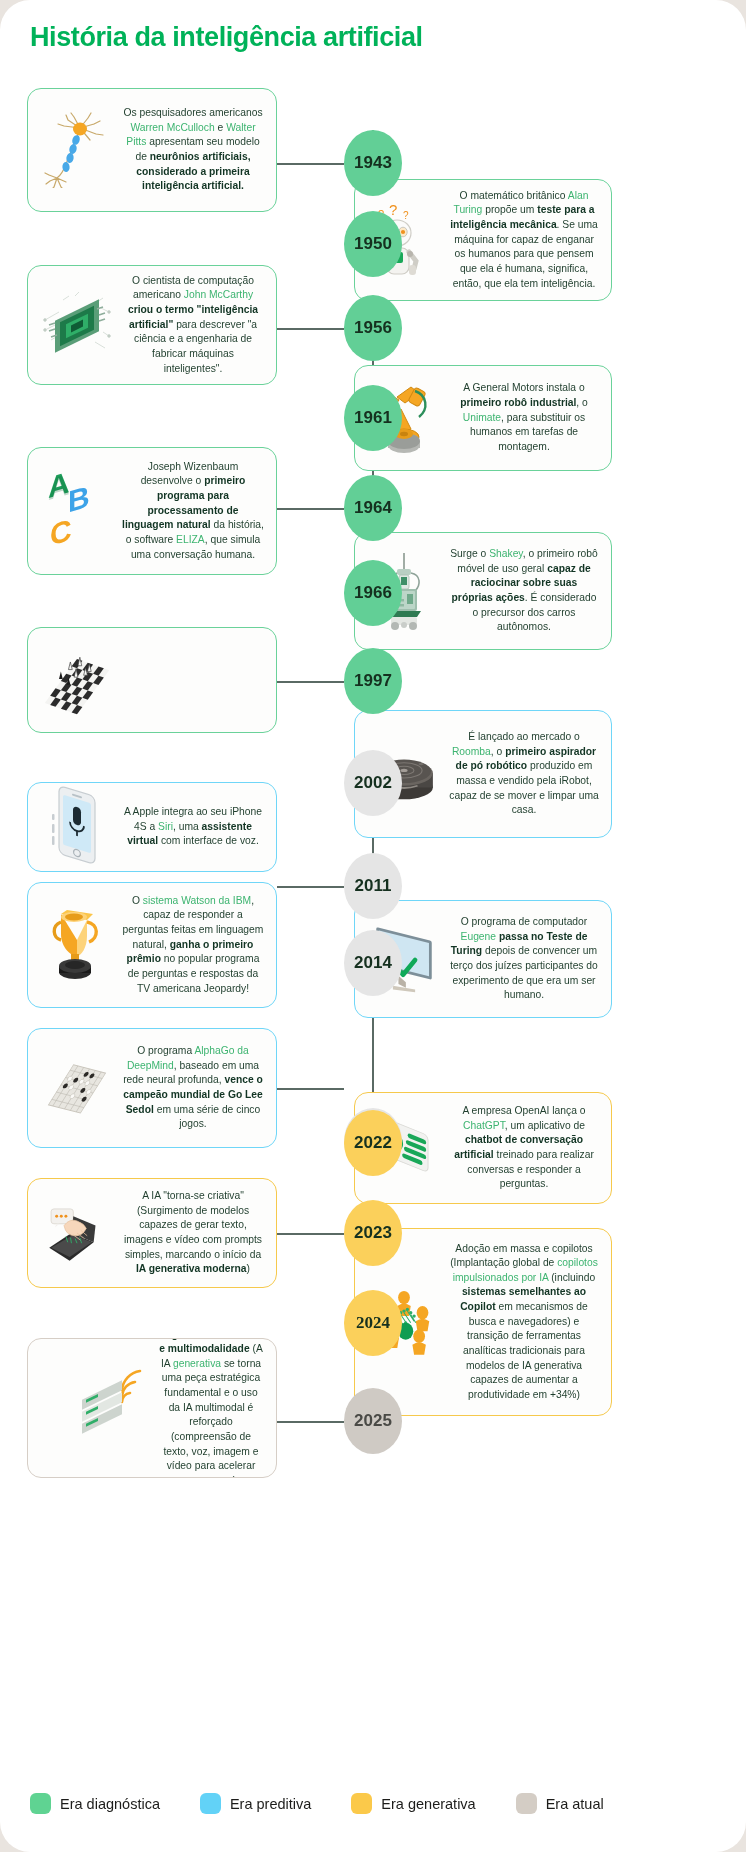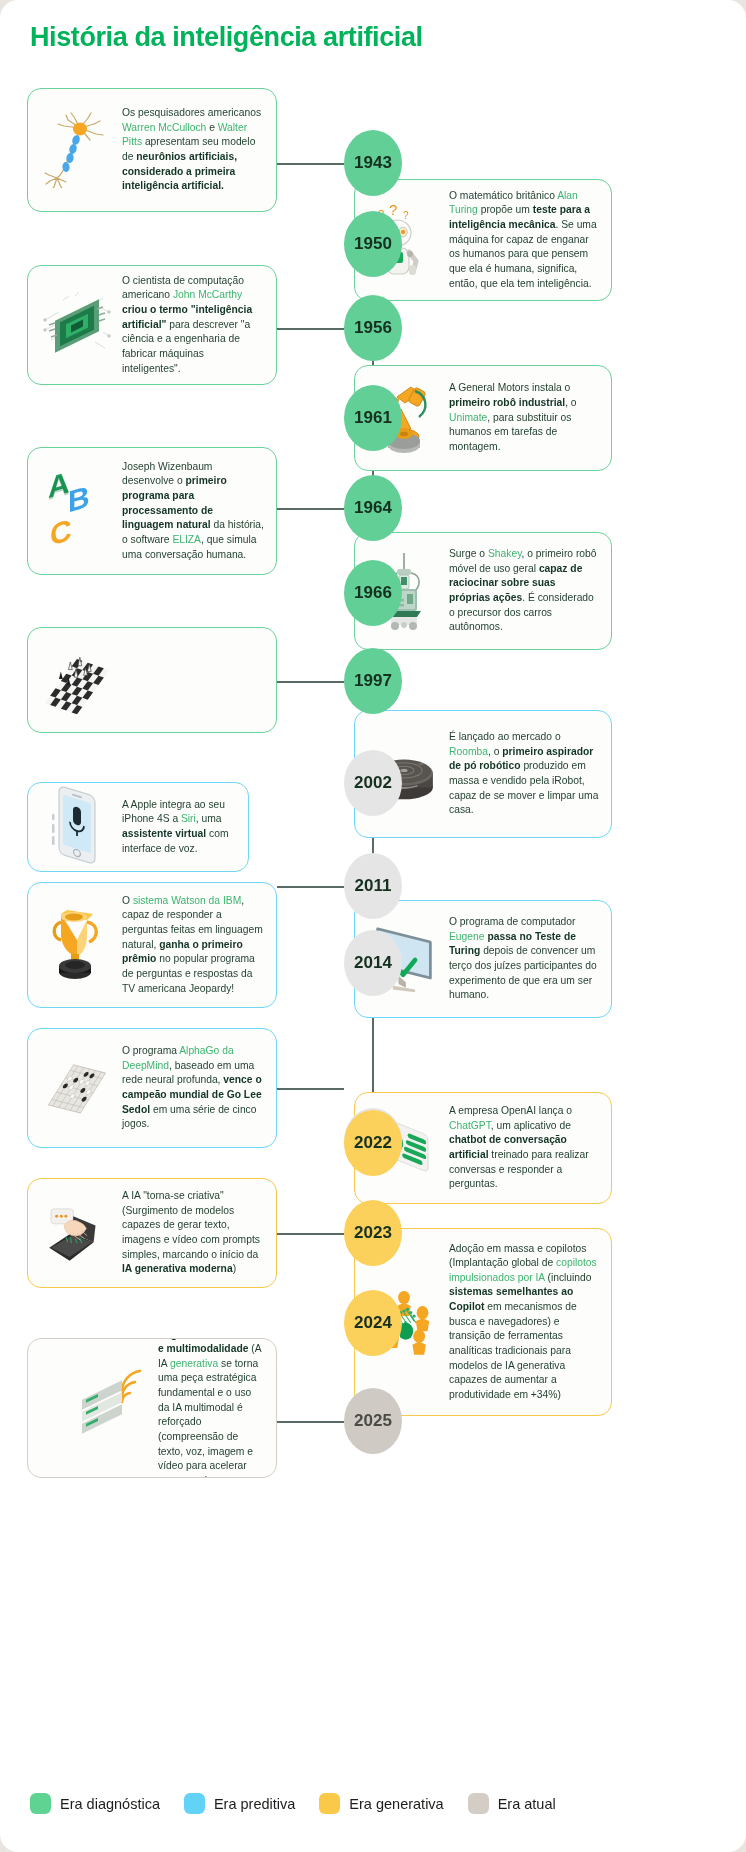--- a/index.html
+++ b/index.html
@@ -7,22 +7,23 @@
     width: 746px;
     height: 1852px;
     background: #e9e4df;
     font-family: "Liberation Sans", sans-serif;
   }
   #page {
     position: relative;
     width: 746px;
     height: 1852px;
     background: #ffffff;
-    border-radius: 18px;
+    border-radius: 30px;
     overflow: hidden;
+    text-align: center;
   }
 
   
   .title {
     position: absolute;
     left: 30px;
     top: 22px;
     font-size: 27px;
     font-weight: 700;
     color: #00b259;
@@ -109,21 +110,21 @@
   .txt b { font-weight: 700; color: #123524; }
   .txt .hl { color: #3db470; }
 
   
   .legend {
     position: absolute;
     left: 30px;
     bottom: 38px;
     display: flex;
     align-items: center;
-    gap: 24px;
+    gap: 40px;
   }
   .legend-item {
     display: flex;
     align-items: center;
     gap: 9px;
   }
   .swatch {
     width: 21px;
     height: 21px;
     border-radius: 6px;
@@ -358,21 +359,21 @@
 <ellipse cx="41" cy="29" rx="4" ry="1.8" fill="#a39d97"></ellipse>
 <circle cx="24" cy="37" r="2" fill="#cfcac5"></circle>
 <path d="M26 46 q15 5 30 0" stroke="#8e8983" stroke-width="2" fill="none"></path>
 <ellipse cx="60" cy="22" rx="3" ry="1.2" fill="#8e8983" opacity="0.5"></ellipse>
 </svg>
           </div>
           <div class="txt">É lançado ao mercado o <span class="hl">Roomba</span>, o <b>primeiro aspirador de pó robótico</b> produzido em massa e vendido pela iRobot, capaz de se mover e limpar uma casa.</div>
         </div>
       </div>
       <div class="year blue" style="top: 750px;">2002</div>
-      <div class="card blue" style="top: 782px; left: 27px; width: 222px; height: 90px;">
+      <div class="card blue" style="top: 782px; left: 27px; width: 250px; height: 90px;">
         <div class="card-inner">
           <div class="ill">
             <svg width="64" height="86" viewBox="0 0 64 86">
 <g transform="translate(32 43)">
 <g transform="skewY(17)">
 <rect x="-18" y="-36" width="36" height="68" rx="6" fill="#eceff1" stroke="#c7cdd1" stroke-width="1.2"></rect>
 <rect x="-14" y="-28" width="28" height="50" rx="2" fill="#cfe9f7"></rect>
 <rect x="-5" y="-32" width="10" height="2" rx="1" fill="#b9c2c8"></rect>
 <circle cx="0" cy="26" r="3.4" fill="none" stroke="#aab3b9" stroke-width="1.2"></circle>
 <rect x="-4" y="-20" width="8" height="18" rx="4" fill="#1c2b33"></rect>
@@ -556,21 +557,21 @@
 <circle cx="38" cy="46" r="2"></circle>
                 <circle cx="42" cy="48" r="2"></circle>
                 <circle cx="46" cy="44" r="2"></circle>
 </g>
 <ellipse cx="46" cy="54" rx="9" ry="10" fill="#0f9d52"></ellipse>
 </svg>
           </div>
           <div class="txt">Adoção em massa e copilotos (Implantação global de <span class="hl">copilotos impulsionados por IA</span> (incluindo <b>sistemas semelhantes ao Copilot</b> em mecanismos de busca e navegadores) e transição de ferramentas analíticas tradicionais para modelos de IA generativa capazes de aumentar a produtividade em +34%)</div>
         </div>
       </div>
-      <div class="year yellow" style="top: 1290px;">2024</div>
+      <div class="year yellow" style="top: 1290px; font-family: Liberation Serif, serif;">2024</div>
       <div class="conn" style="top: 1421px; left: 277px; width: 67px;"></div>
       <div class="card grey" style="top: 1338px; left: 27px; width: 250px; height: 140px; padding-left: 36px;">
         <div class="card-inner">
           <div class="ill">
             <svg width="74" height="80" viewBox="0 0 74 80">
 <g stroke="#f5a623" stroke-width="2.6" fill="none" stroke-linecap="round">
 <path d="M46 34 a9 9 0 0 1 8 -9"></path>
 <path d="M46 28 a15 15 0 0 1 13 -14"></path>
 <path d="M46 22 a21 21 0 0 1 18 -19"></path>
 </g>

